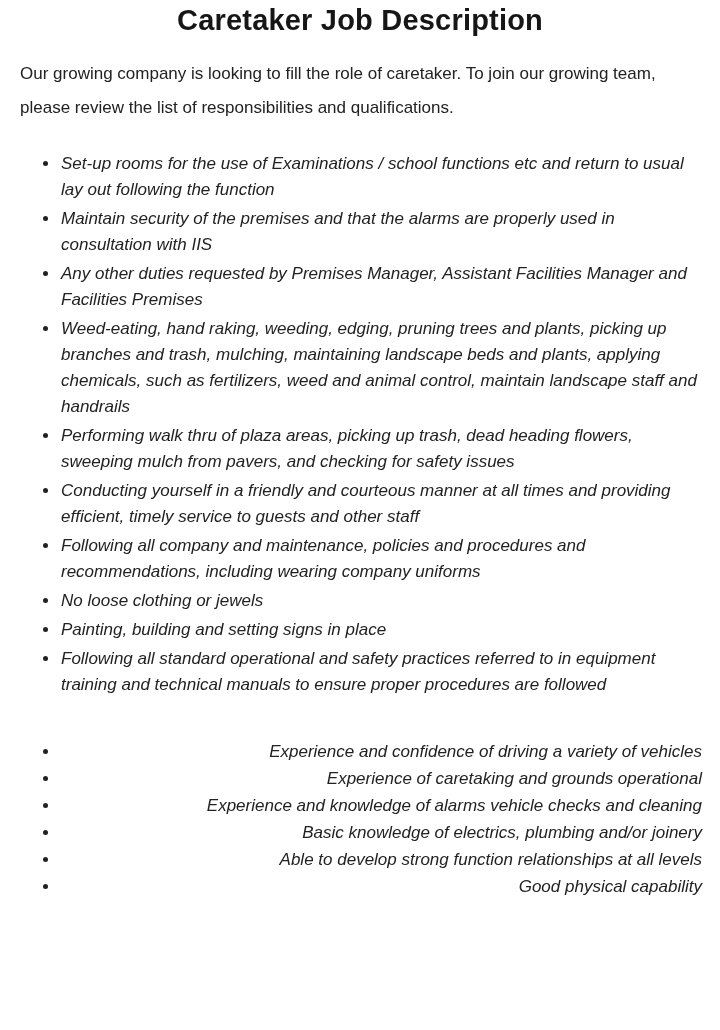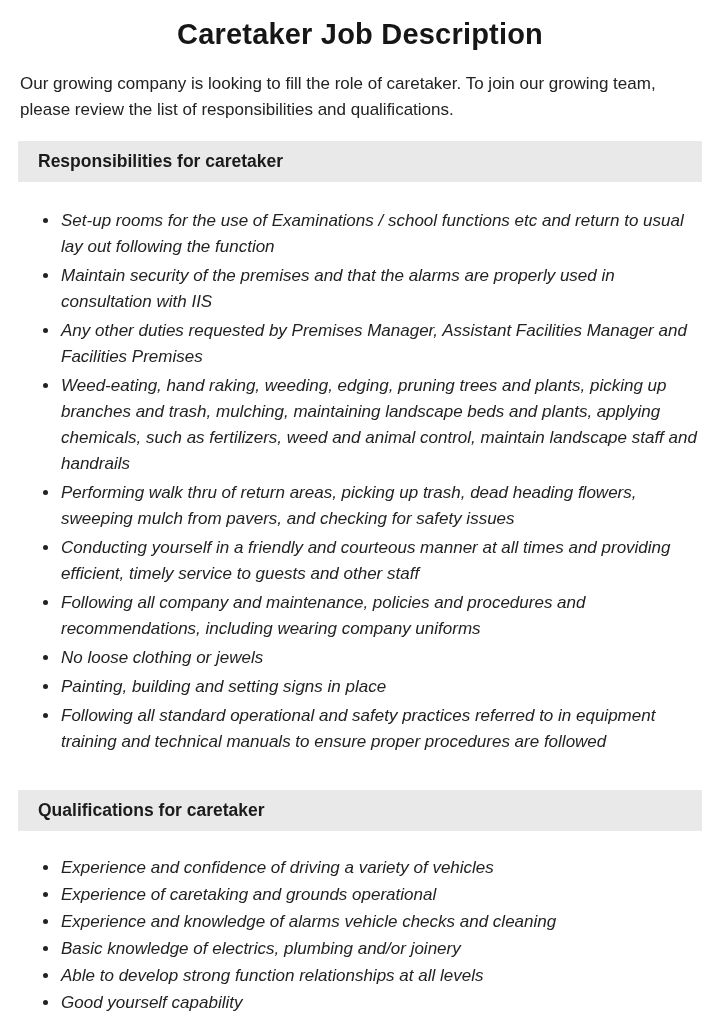--- a/index.html
+++ b/index.html
@@ -17,27 +17,27 @@
   .page {
     padding: 0 18px;
     box-sizing: border-box;
     width: 720px;
   }
   .doc-title {
     font-size: 29px;
     font-weight: bold;
     text-align: center;
     margin: 0;
-    padding-top: 18px;
+    padding-top: 4px;
     letter-spacing: 0.2px;
     color: #161616;
   }
   .intro {
     font-size: 17px;
-    line-height: 26px;
+    line-height: 34px;
     margin: 20px 0 0 0;
     padding: 0 2px;
     color: #222222;
   }
   .section-header {
     margin-top: 18px;
     height: 41px;
     background: #e9e9e9;
     display: flex;
     align-items: center;
@@ -60,57 +60,52 @@
     margin: 0 0 3px 0;
     padding-left: 1px;
     color: #222222;
     font-style: italic;
   }
   ul.bullets.qual {
     margin-top: 24px;
   }
   ul.bullets.qual li {
     margin-bottom: 1px;
+    text-align: right;
   }
   .resp-gap { height: 14px; }
 </style>
 </head>
 <body>
 
 <div class="page">
 
   <h1 class="doc-title">Caretaker Job Description</h1>
 
   <p class="intro">Our growing company is looking to fill the role of caretaker. To join our growing team, please review the list of responsibilities and qualifications.</p>
 
-  <div class="section-header">
-    <span>Responsibilities for caretaker</span>
-  </div>
 
   <ul class="bullets">
     <li>Set-up rooms for the use of Examinations / school functions etc and return to usual lay out following the function</li>
     <li>Maintain security of the premises and that the alarms are properly used in consultation with IIS</li>
     <li>Any other duties requested by Premises Manager, Assistant Facilities Manager and Facilities Premises</li>
     <li>Weed-eating, hand raking, weeding, edging, pruning trees and plants, picking up branches and trash, mulching, maintaining landscape beds and plants, applying chemicals, such as fertilizers, weed and animal control, maintain landscape staff and handrails</li>
-    <li>Performing walk thru of return areas, picking up trash, dead heading flowers, sweeping mulch from pavers, and checking for safety issues</li>
+    <li>Performing walk thru of plaza areas, picking up trash, dead heading flowers, sweeping mulch from pavers, and checking for safety issues</li>
     <li>Conducting yourself in a friendly and courteous manner at all times and providing efficient, timely service to guests and other staff</li>
     <li>Following all company and maintenance, policies and procedures and recommendations, including wearing company uniforms</li>
     <li>No loose clothing or jewels</li>
     <li>Painting, building and setting signs in place</li>
     <li>Following all standard operational and safety practices referred to in equipment training and technical manuals to ensure proper procedures are followed</li>
   </ul>
 
   <div class="resp-gap"></div>
 
-  <div class="section-header">
-    <span>Qualifications for caretaker</span>
-  </div>
 
   <ul class="bullets qual">
     <li>Experience and confidence of driving a variety of vehicles</li>
     <li>Experience of caretaking and grounds operational</li>
     <li>Experience and knowledge of alarms vehicle checks and cleaning</li>
     <li>Basic knowledge of electrics, plumbing and/or joinery</li>
     <li>Able to develop strong function relationships at all levels</li>
-    <li>Good yourself capability</li>
+    <li>Good physical capability</li>
   </ul>
 
 </div>
 
 </body></html>

